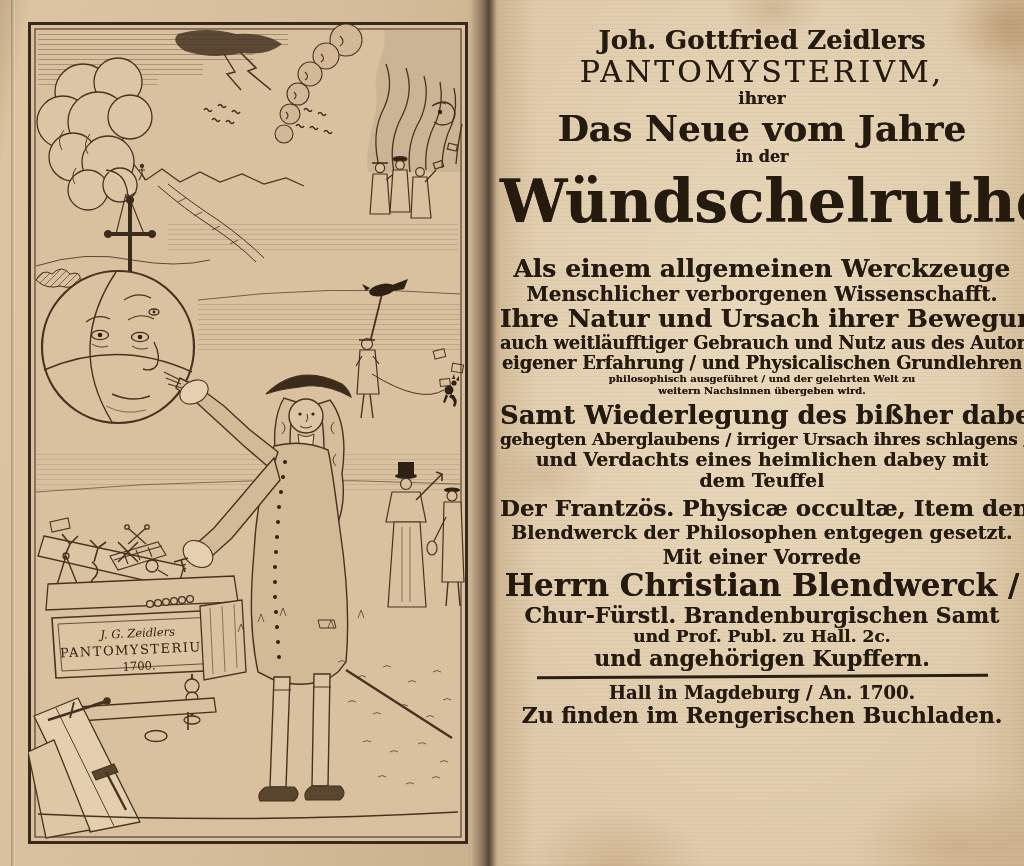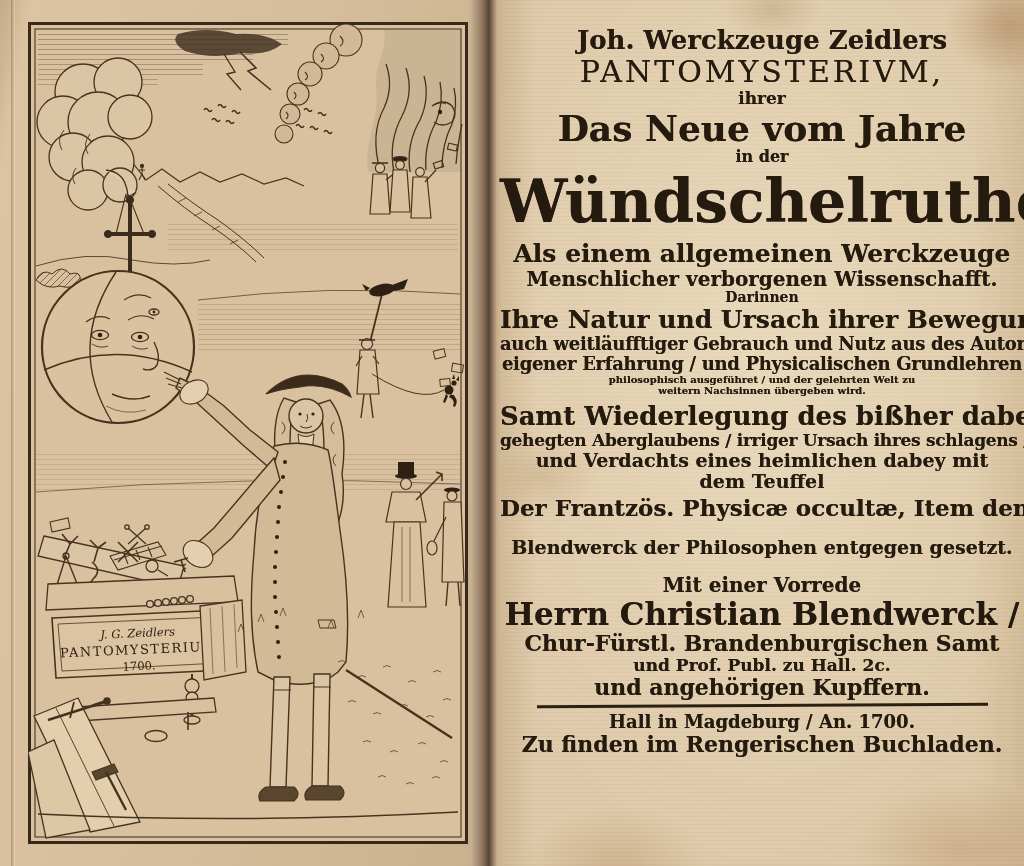--- a/index.html
+++ b/index.html
@@ -28,21 +28,21 @@
       repeating-linear-gradient(180deg,rgba(118,88,52,.05) 0 1px,rgba(0,0,0,0) 1px 4px),
       linear-gradient(90deg,#cfb793 0%,#dfcaab 7%,#decaaa 90%,#d2bb98 100%);}
   .line{line-height:1.12;text-shadow:0 0 .5px rgba(35,26,13,.75);white-space:nowrap;}
   .b{font-weight:bold;}
   .s14{font-size:14px}.s15{font-size:10px}.s16{font-size:16px}.s17{font-size:17px}
   .s18{font-size:18px}.s19{font-size:19px}.s20{font-size:20px}.s22{font-size:22px}
   .s23{font-size:23px}.s25{font-size:25px}.s26{font-size:26px}.s31{font-size:31px}
   .s36{font-size:36px}.s41{font-size:30px;letter-spacing:3px}
   .s52{font-size:60px;line-height:1.18}
   .tight{letter-spacing:-.3px}
-  .mt2{margin-top:16px}.mt3{margin-top:3px}.mt5{margin-top:5px}.mt6{margin-top:3px}
+  .mt2{margin-top:2px}.mt3{margin-top:3px}.mt5{margin-top:5px}.mt6{margin-top:18px}
   .rule{width:86%;height:0;border-top:3px solid #2a2012;margin:4px auto 3px auto;
         transform:rotate(-.3deg);}
 </style>
 </head>
 <body>
 
 <div class="book">
 
   <div class="left-page">
     <div class="fold"></div>
@@ -338,29 +338,28 @@
                  M390,722 q4,-3 8,0 M412,740 q4,-3 8,0 M350,755 q4,-3 8,0 M378,762 q4,-3 8,0 M404,756 q4,-3 8,0" opacity=".8"></path>
         <path d="M230,600 l3,-8 3,8 M252,594 l3,-8 3,8 M210,610 l3,-8 3,8 M330,596 l3,-8 3,8 M300,606 l3,-8 3,8" opacity=".8"></path>
         <path d="M10,792 Q210,802 430,790" stroke="#46331f" stroke-width="1.5"></path>
       </g>
     </svg>
   </div>
 
   <div class="gutter"></div>
 
   <div class="right-page">
-    <div class="line b s26">Joh. Werckzeuge Zeidlers</div>
+    <div class="line b s26">Joh. Gottfried Zeidlers</div>
     <div class="line s41">PANTOMYSTERIVM,</div>
     <div class="line b s17">ihrer</div>
     <div class="line b s36">Das Neue vom Jahre</div>
     <div class="line b s16">in der</div>
     <div class="line b s52">Wündschelruthe /</div>
     <div class="line b s25 mt6">Als einem allgemeinen Werckzeuge</div>
     <div class="line b s20">Menschlicher verborgenen Wissenschafft.</div>
-    <div class="line b s14">Darinnen</div>
     <div class="line b s25">Ihre Natur und Ursach ihrer Bewegung /</div>
     <div class="line b s18 tight">auch weitläufftiger Gebrauch und Nutz aus des Autoris</div>
     <div class="line b s18 tight">eigener Erfahrung / und Physicalischen Grundlehren</div>
     <div class="line b s15">philosophisch ausgeführet / und der gelehrten Welt zu</div>
     <div class="line b s15">weitern Nachsinnen übergeben wird.</div>
     <div class="line b s26 mt5">Samt Wiederlegung des bißher dabey</div>
     <div class="line b s17 tight">gehegten Aberglaubens / irriger Ursach ihres schlagens /</div>
     <div class="line b s19">und Verdachts eines heimlichen dabey mit</div>
     <div class="line b s19">dem Teuffel</div>
     <div class="line b s23 mt3">Der Frantzös. Physicæ occultæ, Item dem</div>

